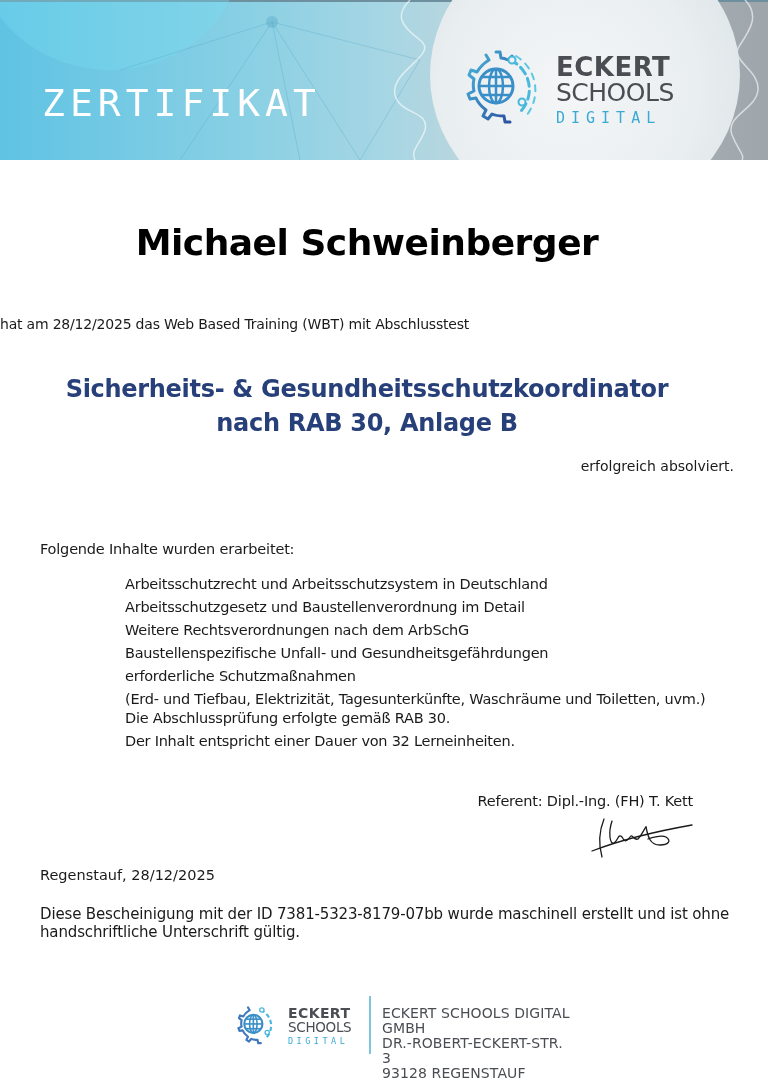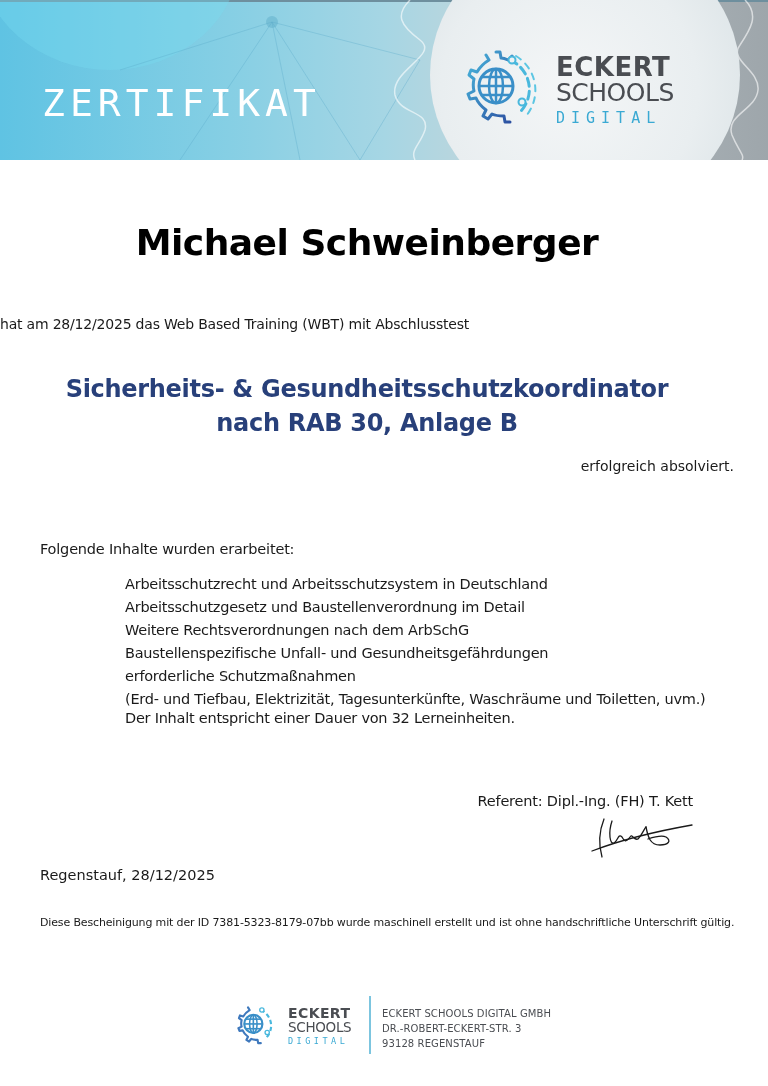--- a/index.html
+++ b/index.html
@@ -62,31 +62,31 @@
       position: absolute; left: 125px; top: 575px; width: 590px; list-style: none;
       font-size: 14.5px; color: #1a1a1a; letter-spacing: -0.25px;
     }
     .contents-list li { line-height: 19px; margin-bottom: 4px; }
     .contents-list li.wrap { margin-bottom: 0; }
     .referent {
       position: absolute; right: 75px; top: 793px; font-size: 14.5px; color: #1a1a1a; letter-spacing: -0.2px; padding-left: 10px;
     }
     .signature { position: absolute; left: 588px; top: 815px; width: 110px; height: 46px; }
     .place-date { position: absolute; left: 40px; top: 867px; font-size: 14.5px; color: #1a1a1a; }
-    .disclaimer { position: absolute; left: 40px; top: 905px; font-size: 11px; color: #1a1a1a; letter-spacing: -0.15px; margin-top: 11px; }
+    .disclaimer { position: absolute; left: 40px; top: 905px; font-size: 15px; color: #1a1a1a; letter-spacing: -0.15px; }
 
     
     .footer { position: absolute; left: 232px; top: 996px; width: 340px; height: 60px; }
     .footer-logo-icon { position: absolute; left: 0; top: 6px; width: 48px; height: 46px; }
     .footer-logo-text { position: absolute; left: 56px; top: 10px; }
     .f-eckert { font-weight: bold; font-size: 14px; color: #4a4d52; line-height: 14px; letter-spacing: 0.4px; }
     .f-schools { font-size: 13.5px; color: #4a4d52; line-height: 14px; letter-spacing: -0.3px; }
     .f-digital { font-family: "DejaVu Sans Mono", monospace; font-size: 8.5px; color: #3aa9d3; letter-spacing: 3.5px; line-height: 12px; margin-top: 1px; }
     .footer-divider { position: absolute; left: 137px; top: 0; width: 2px; height: 58px; background: #7cc5df; }
-    .footer-address { position: absolute; left: 150px; top: 10px; font-size: 10px; line-height: 15px; color: #4a4d52; letter-spacing: 0.1px; }
+    .footer-address { position: absolute; left: 150px; top: 10px; font-size: 14px; line-height: 15px; color: #4a4d52; letter-spacing: 0.1px; }
   </style>
 </head>
 <body>
 
 <div class="banner">
   <div class="banner-topline"></div>
   <div class="banner-bubble"></div>
   <svg class="banner-net" viewBox="0 0 768 160">
     <g stroke="rgba(90,170,200,0.35)" stroke-width="1" fill="none">
       <line x1="272" y1="22" x2="180" y2="160"></line>
@@ -144,20 +144,21 @@
 <div class="completed">erfolgreich absolviert.</div>
 
 <div class="contents-label">Folgende Inhalte wurden erarbeitet:</div>
 <ul class="contents-list">
   <li>Arbeitsschutzrecht und Arbeitsschutzsystem in Deutschland</li>
   <li>Arbeitsschutzgesetz und Baustellenverordnung im Detail</li>
   <li>Weitere Rechtsverordnungen nach dem ArbSchG</li>
   <li>Baustellenspezifische Unfall- und Gesundheitsgefährdungen</li>
   <li>erforderliche Schutzmaßnahmen</li>
   <li class="wrap">(Erd- und Tiefbau, Elektrizität, Tagesunterkünfte, Waschräume und Toiletten, uvm.)</li>
+  <li>Die Abschlussprüfung erfolgte gemäß RAB 30.</li>
   <li>Der Inhalt entspricht einer Dauer von 32 Lerneinheiten.</li>
 </ul>
 
 <div class="referent">Referent: Dipl.-Ing. (FH) T. Kett</div>
 <svg class="signature" viewBox="0 0 110 46">
   <g stroke="#1a1a1a" stroke-width="1.3" fill="none" stroke-linecap="round">
     <path d="M16 4 C 12 14, 10 28, 14 42"></path>
     <path d="M24 6 C 20 18, 22 30, 26 28 C 30 26, 30 18, 34 22 C 36 26, 38 28, 42 22 C 44 18, 46 26, 50 24 C 54 20, 56 14, 58 12"></path>
     <path d="M58 12 C 60 22, 62 30, 72 30 C 80 30, 84 26, 78 22 C 74 20, 66 22, 60 24"></path>
     <path d="M4 36 C 30 26, 70 16, 104 10"></path>

